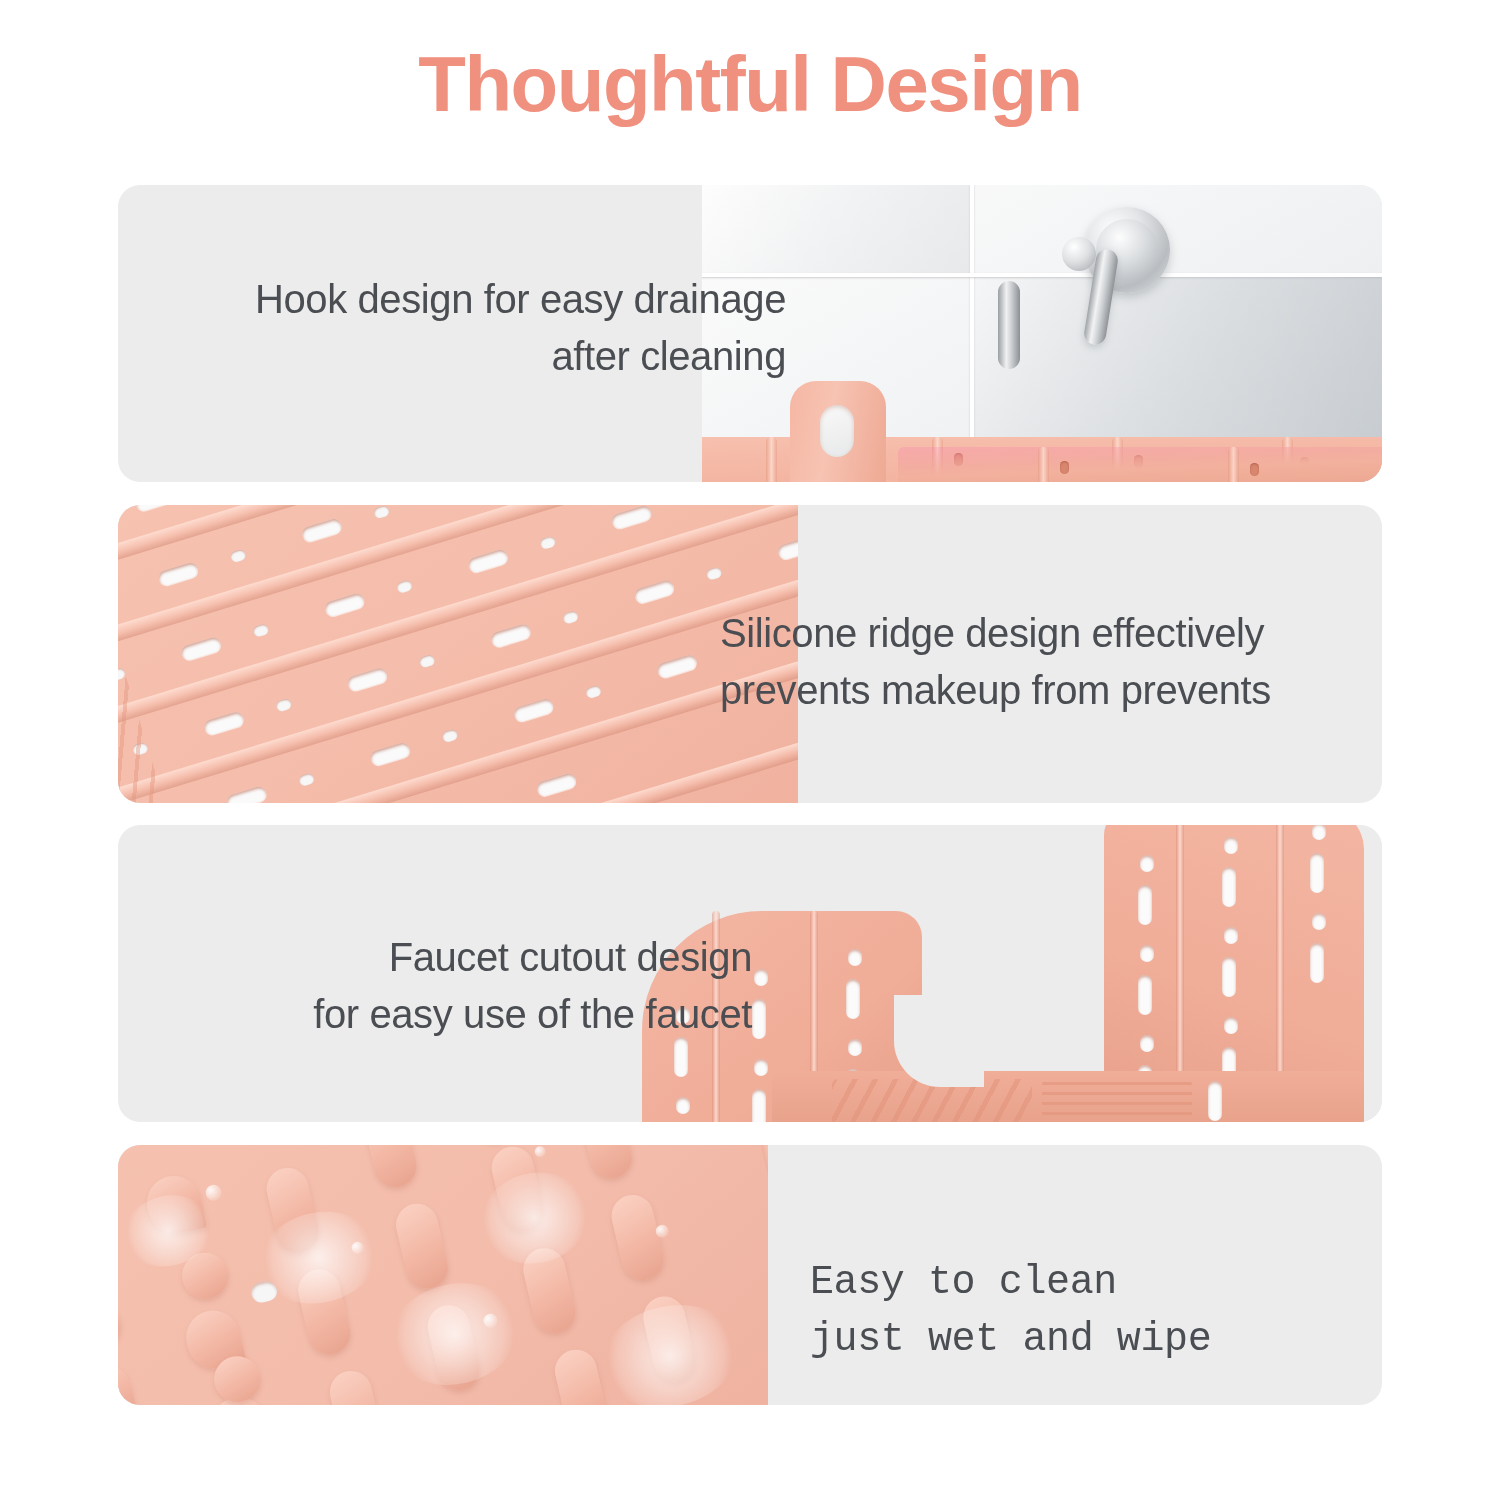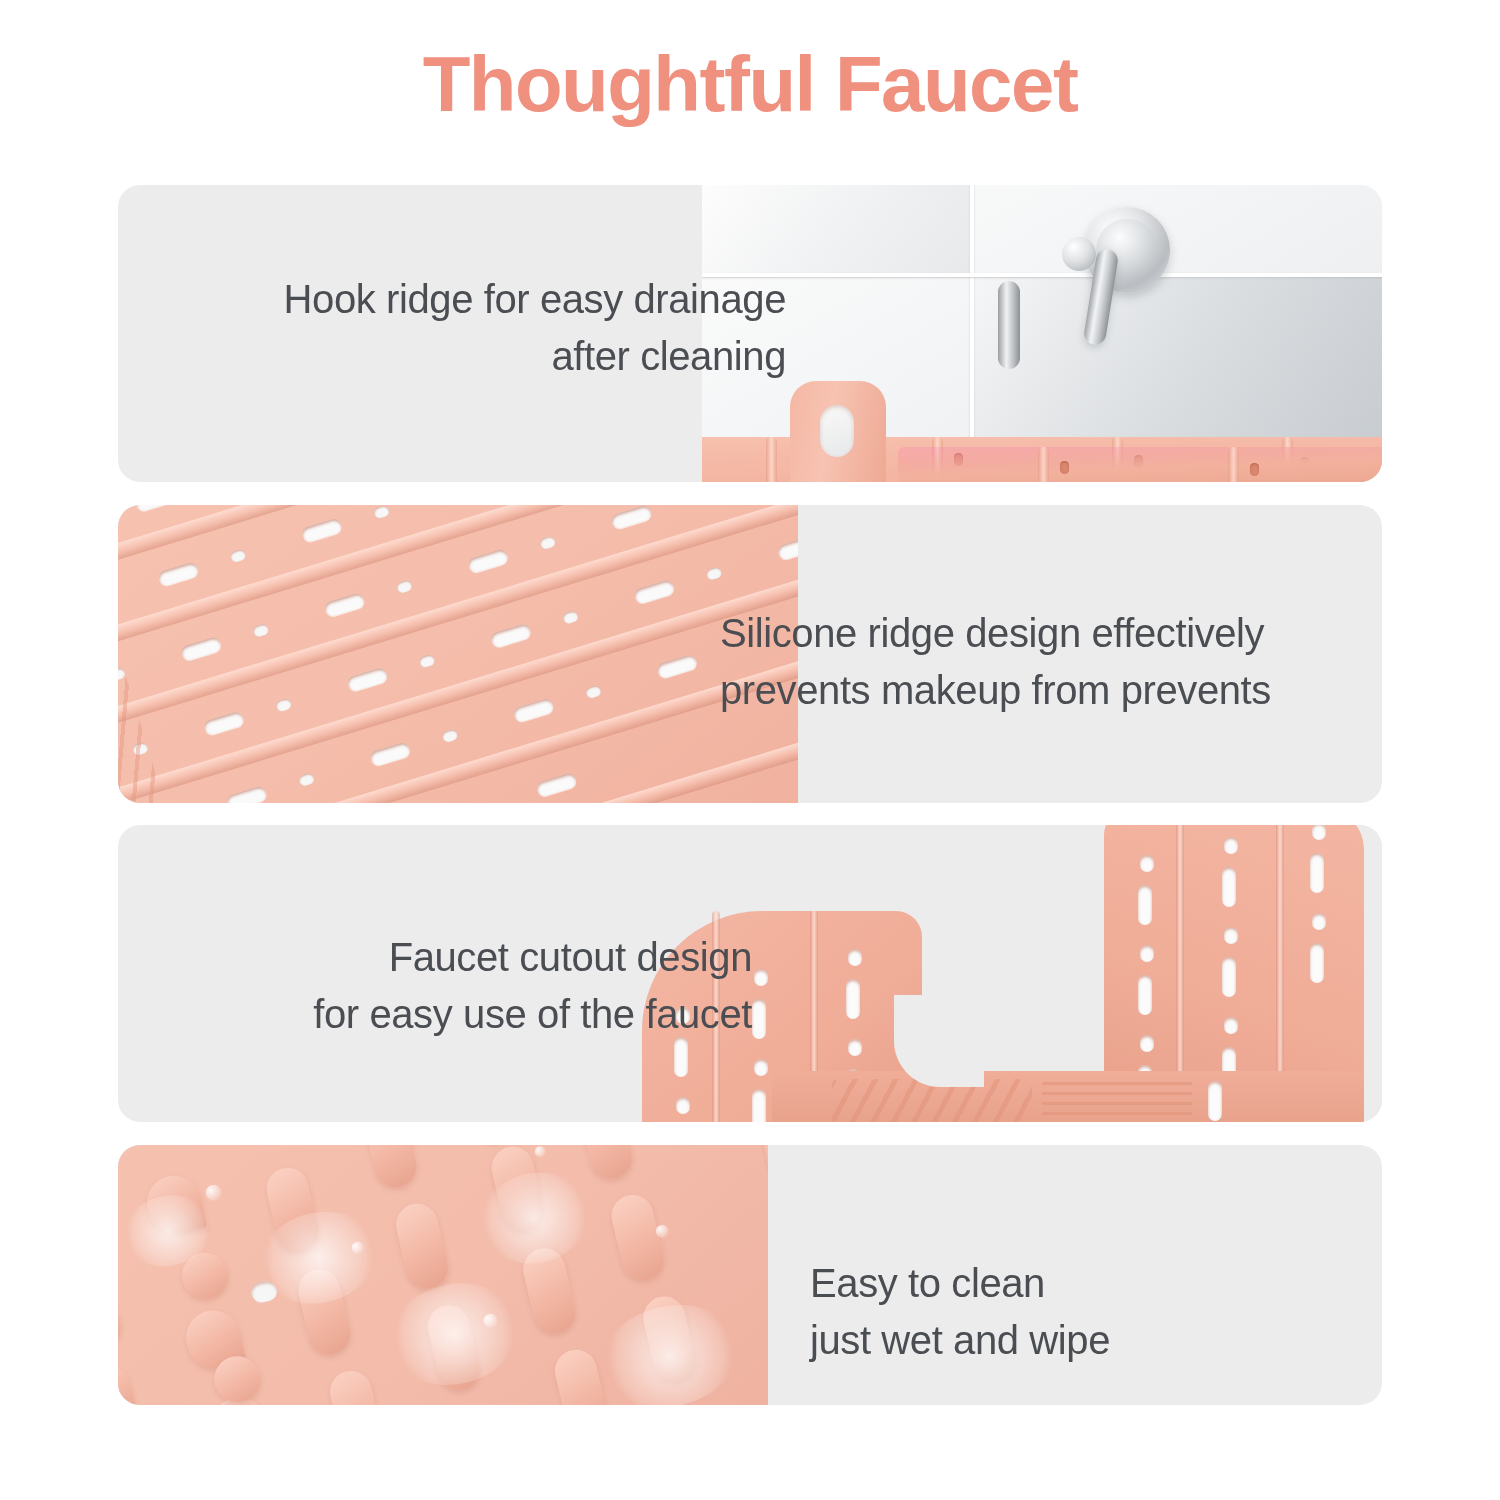--- a/index.html
+++ b/index.html
@@ -34,21 +34,21 @@
     position: absolute;
     left: 118px;
     width: 1264px;
     background: #ECECEC;
     border-radius: 22px;
     overflow: hidden;
   }
   #panel-1 { top: 185px;  height: 297px; }
   #panel-2 { top: 505px;  height: 298px; }
   #panel-3 { top: 825px;  height: 297px; }
-  #panel-4 { top: 1145px; height: 260px; }
+  #panel-4 { top: 1145px; height: 260px; font-family: Liberation Mono, monospace; }
 
   .panel-caption {
     position: absolute;
     color: #4A4D52;
     font-size: 40px;
     line-height: 1.42;
     letter-spacing: -0.4px;
     white-space: pre-line;
     z-index: 6;
   }
@@ -298,21 +298,21 @@
   }
   .droplet {
     position: absolute;
     border-radius: 50%;
     background: radial-gradient(circle at 35% 30%, rgba(255,255,255,.9), rgba(255,255,255,.18) 70%, rgba(255,255,255,0));
   }
 </style>
 </head>
 <body>
 
-<div class="page-title">Thoughtful Faucet</div>
+<div class="page-title">Thoughtful Design</div>
 
 <section class="panel" id="panel-1">
 
   <div class="photo" id="photo-1">
     <div class="tile-grout v" style="left:268px;"></div>
     <div class="tile-grout h" style="top:88px;"></div>
     <div class="tile-shade" style="left:272px; top:92px; width:412px; height:210px;"></div>
     <div class="tile-shade" style="left:0; top:0; width:268px; height:88px; opacity:.35;"></div>
 
     <div class="hook-plate"></div>
@@ -336,21 +336,21 @@
       <div class="mat-hang-hole"></div>
     </div>
     <div class="mat-body right">
       <div class="mat-rib" style="left:140px;"></div>
       <div class="mat-rib" style="left:330px;"></div>
       <div class="mat-dot" style="left:162px; top:14px;"></div>
       <div class="mat-dot" style="left:352px; top:16px;"></div>
     </div>
   </div>
 
-  <div class="panel-caption" id="cap-1">Hook ridge for easy drainage
+  <div class="panel-caption" id="cap-1">Hook design for easy drainage
 after cleaning</div>
 </section>
 
 <section class="panel" id="panel-2">
 
   <div class="photo" id="photo-2">
     <div class="mat2">
 
       <div class="ridge" style="top:58px;"></div>
       <div class="ridge" style="top:136px;"></div>

